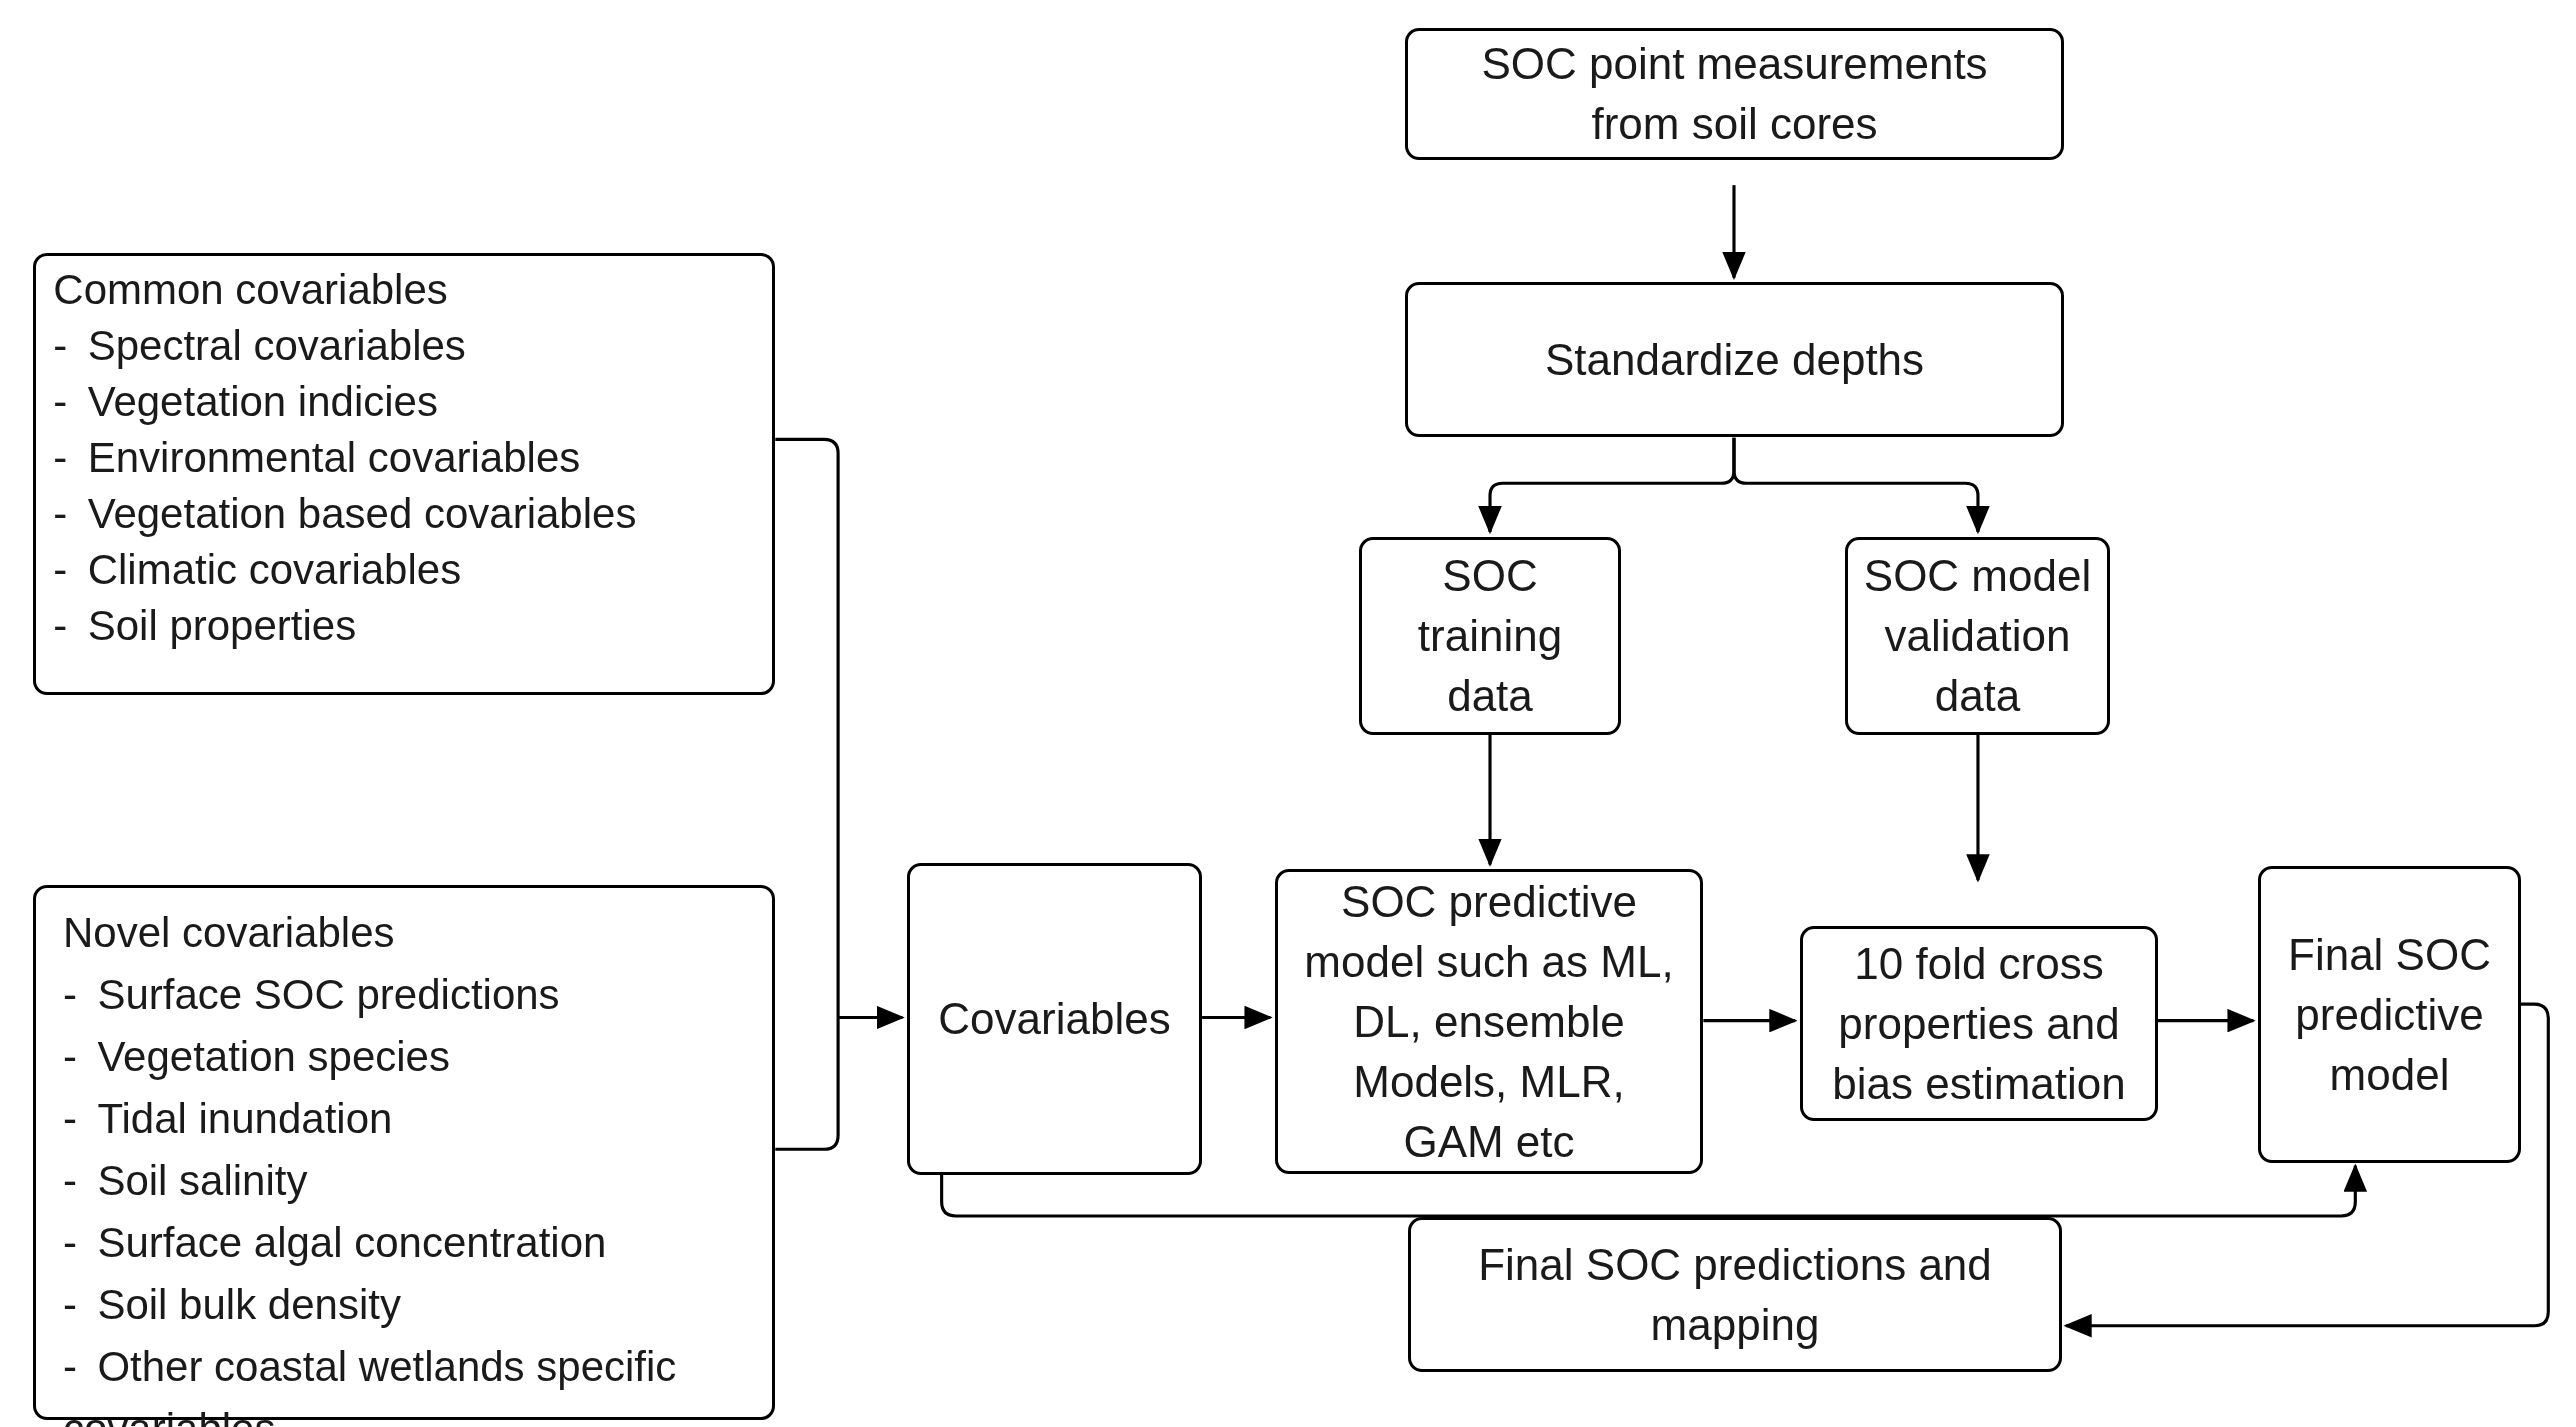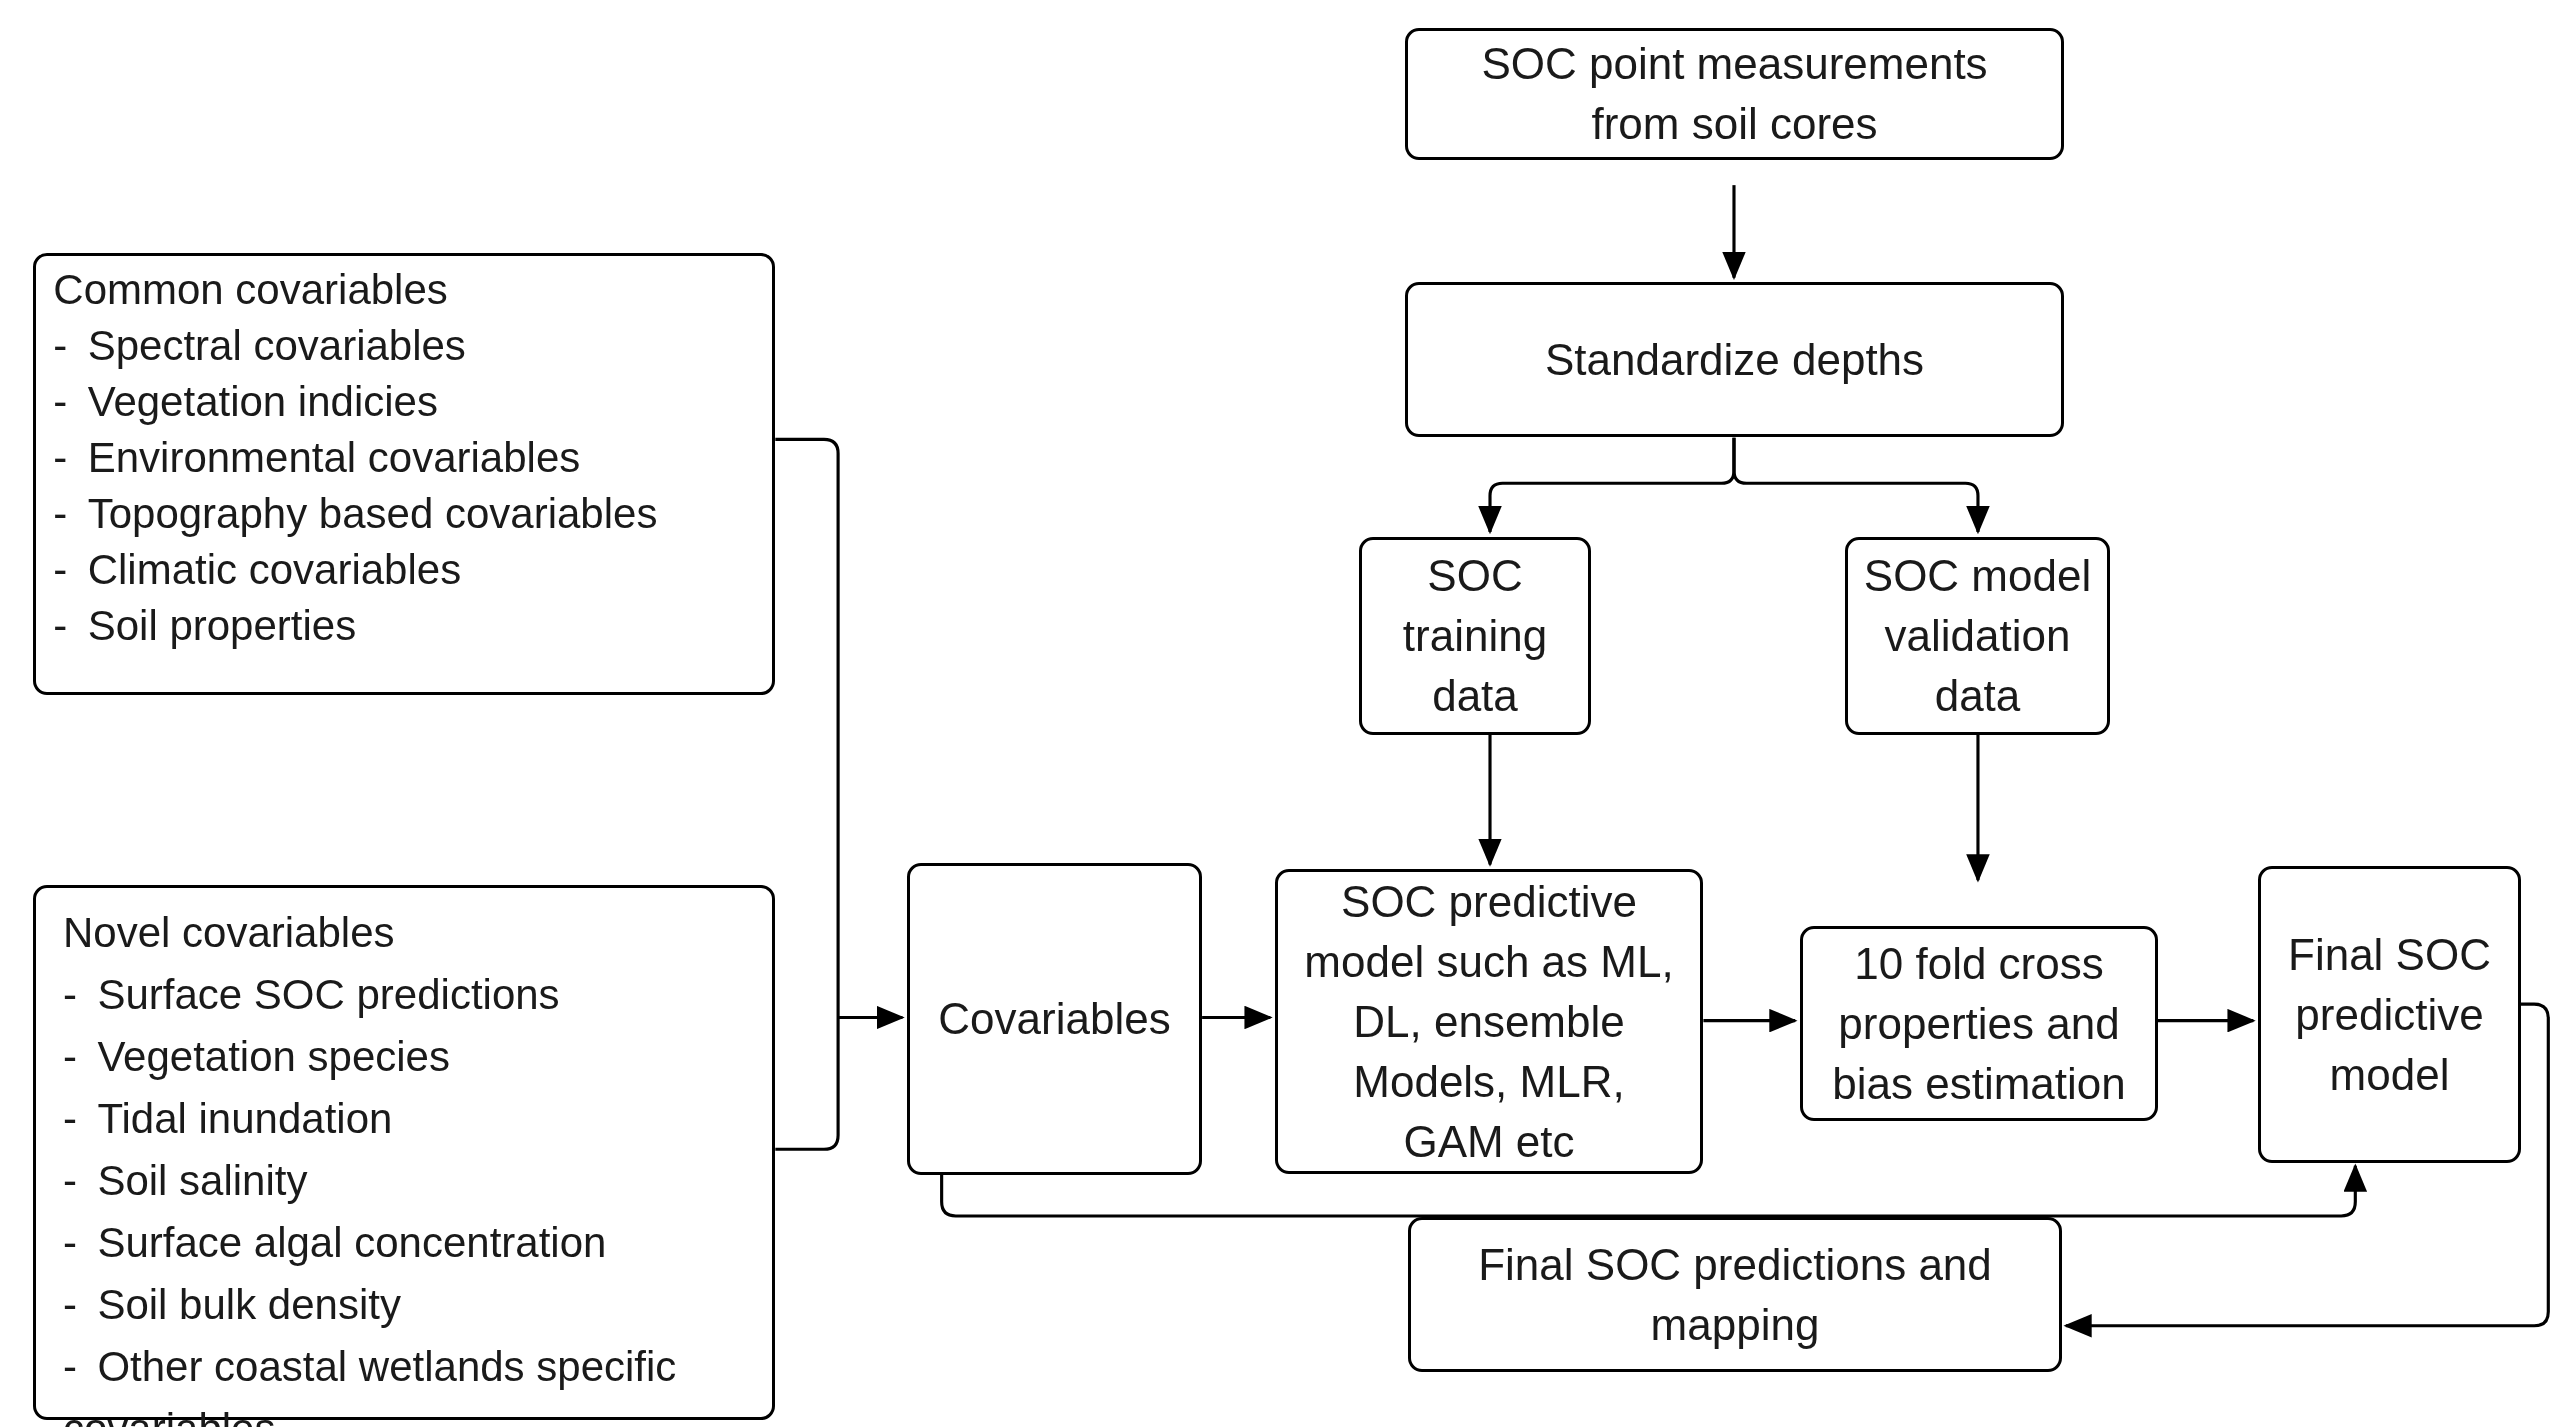--- a/index.html
+++ b/index.html
@@ -79,38 +79,38 @@
 
   <div class="box center-box" id="soc-point-box" style="left:1405px;top:27.5px;width:659px;height:132px;">
     <div>SOC point measurements</div>
     <div>from soil cores</div>
   </div>
 
   <div class="box center-box" id="standardize-box" style="left:1405px;top:282px;width:659px;height:155px;">
     <div>Standardize depths</div>
   </div>
 
-  <div class="box center-box" id="training-box" style="left:1359px;top:537px;width:232px;height:198px;">
+  <div class="box center-box" id="training-box" style="left:1359px;top:537px;width:262px;height:198px;">
     <div>SOC</div>
     <div>training</div>
     <div>data</div>
   </div>
 
   <div class="box center-box" id="validation-box" style="left:1845px;top:537px;width:265px;height:198px;">
     <div>SOC model</div>
     <div>validation</div>
     <div>data</div>
   </div>
 
   <div class="box panel" id="common-box" style="left:33px;top:253px;width:742px;height:442px;">
     <div class="pline">Common covariables</div>
     <div class="pline"><span class="dash">-</span><span>Spectral covariables</span></div>
     <div class="pline"><span class="dash">-</span><span>Vegetation indicies</span></div>
     <div class="pline"><span class="dash">-</span><span>Environmental covariables</span></div>
-    <div class="pline"><span class="dash">-</span><span>Topography based covariables</span></div>
+    <div class="pline"><span class="dash">-</span><span>Vegetation based covariables</span></div>
     <div class="pline"><span class="dash">-</span><span>Climatic covariables</span></div>
     <div class="pline"><span class="dash">-</span><span>Soil properties</span></div>
   </div>
 
   <div class="box panel" id="novel-box" style="left:33px;top:885px;width:742px;height:535px;">
     <div class="pline">Novel covariables</div>
     <div class="pline"><span class="dash">-</span><span>Surface SOC predictions</span></div>
     <div class="pline"><span class="dash">-</span><span>Vegetation species</span></div>
     <div class="pline"><span class="dash">-</span><span>Tidal inundation</span></div>
     <div class="pline"><span class="dash">-</span><span>Soil salinity</span></div>

